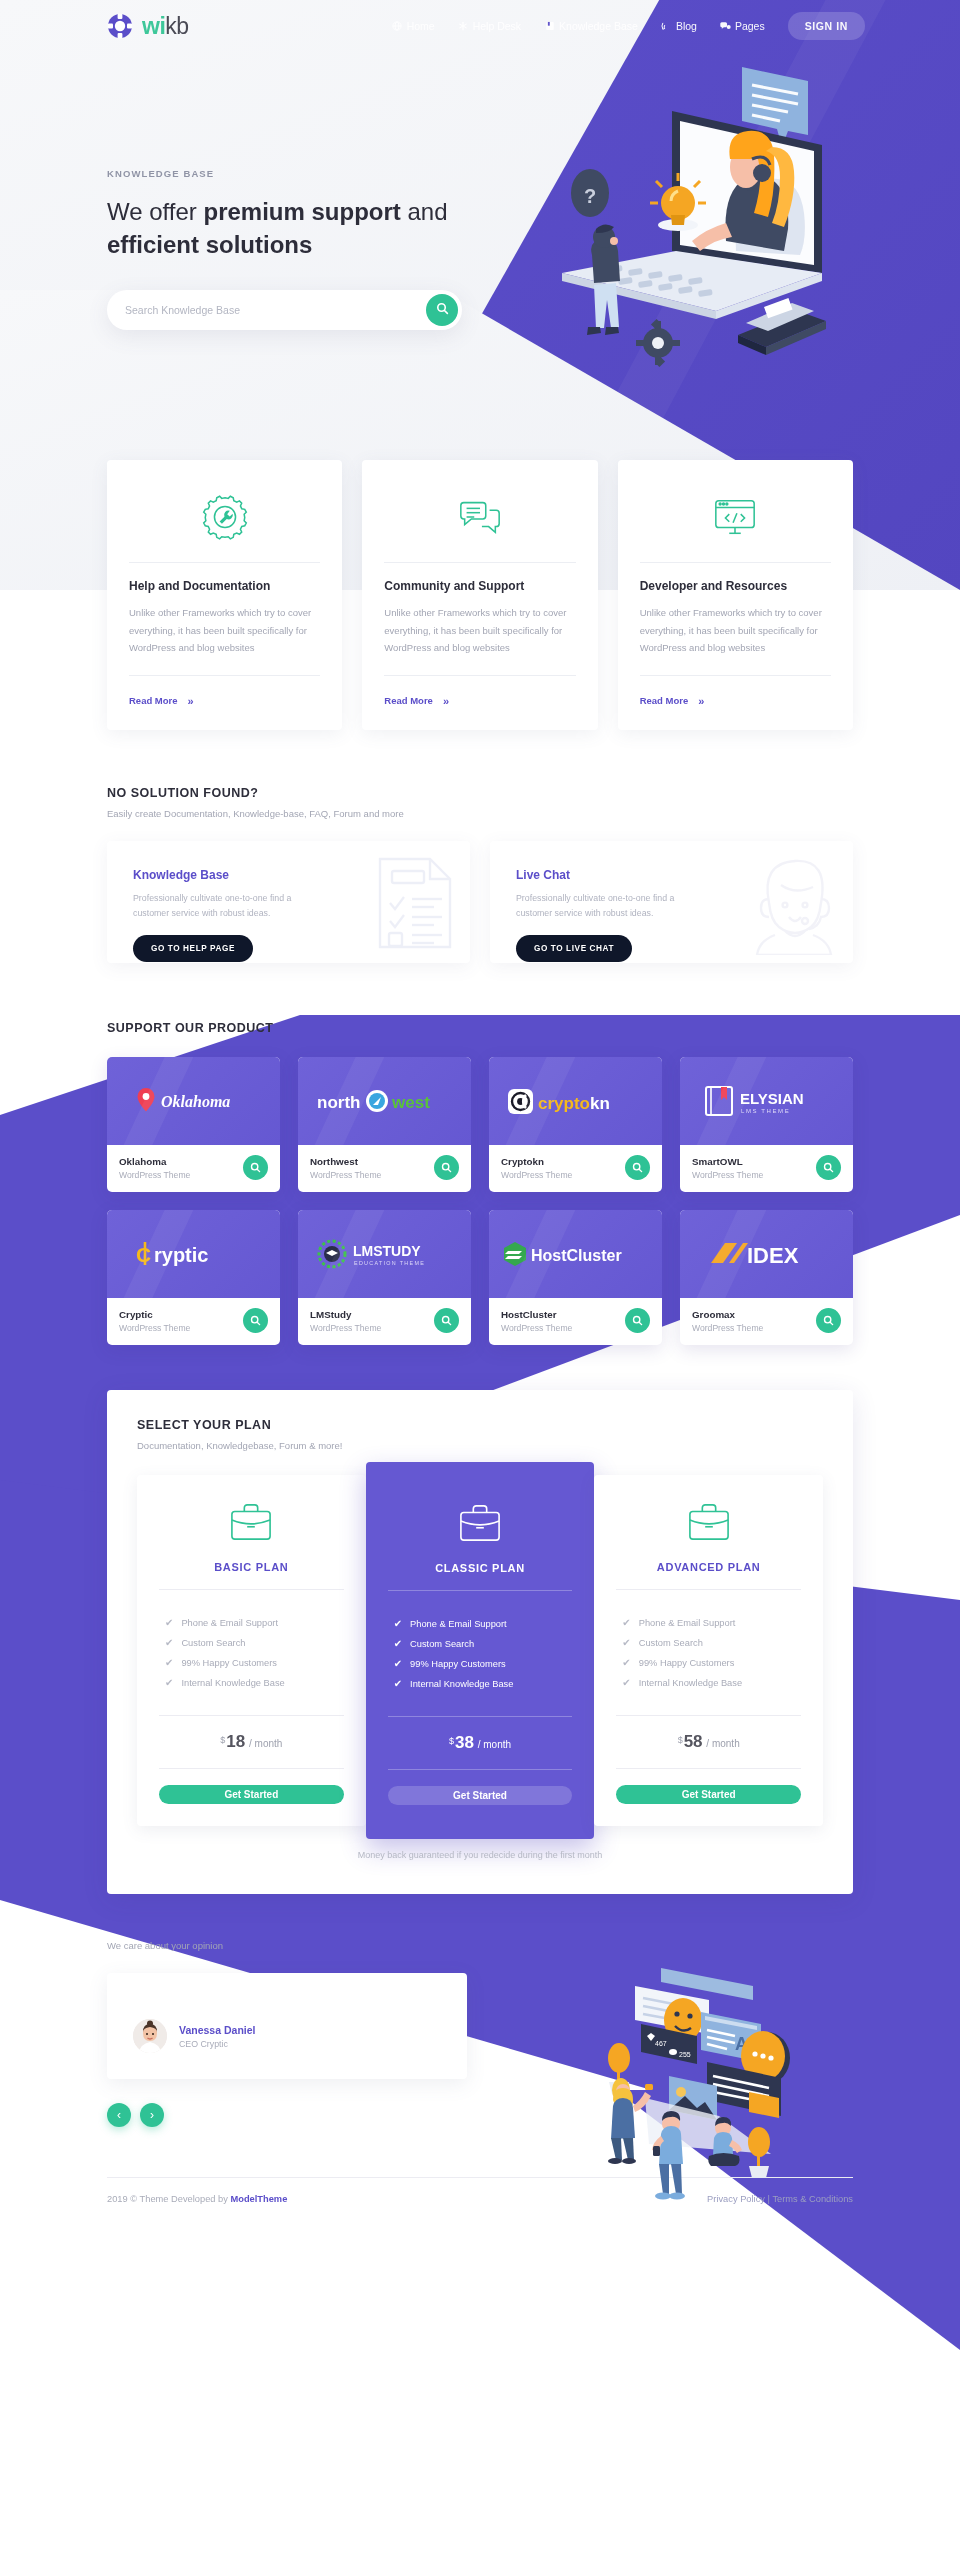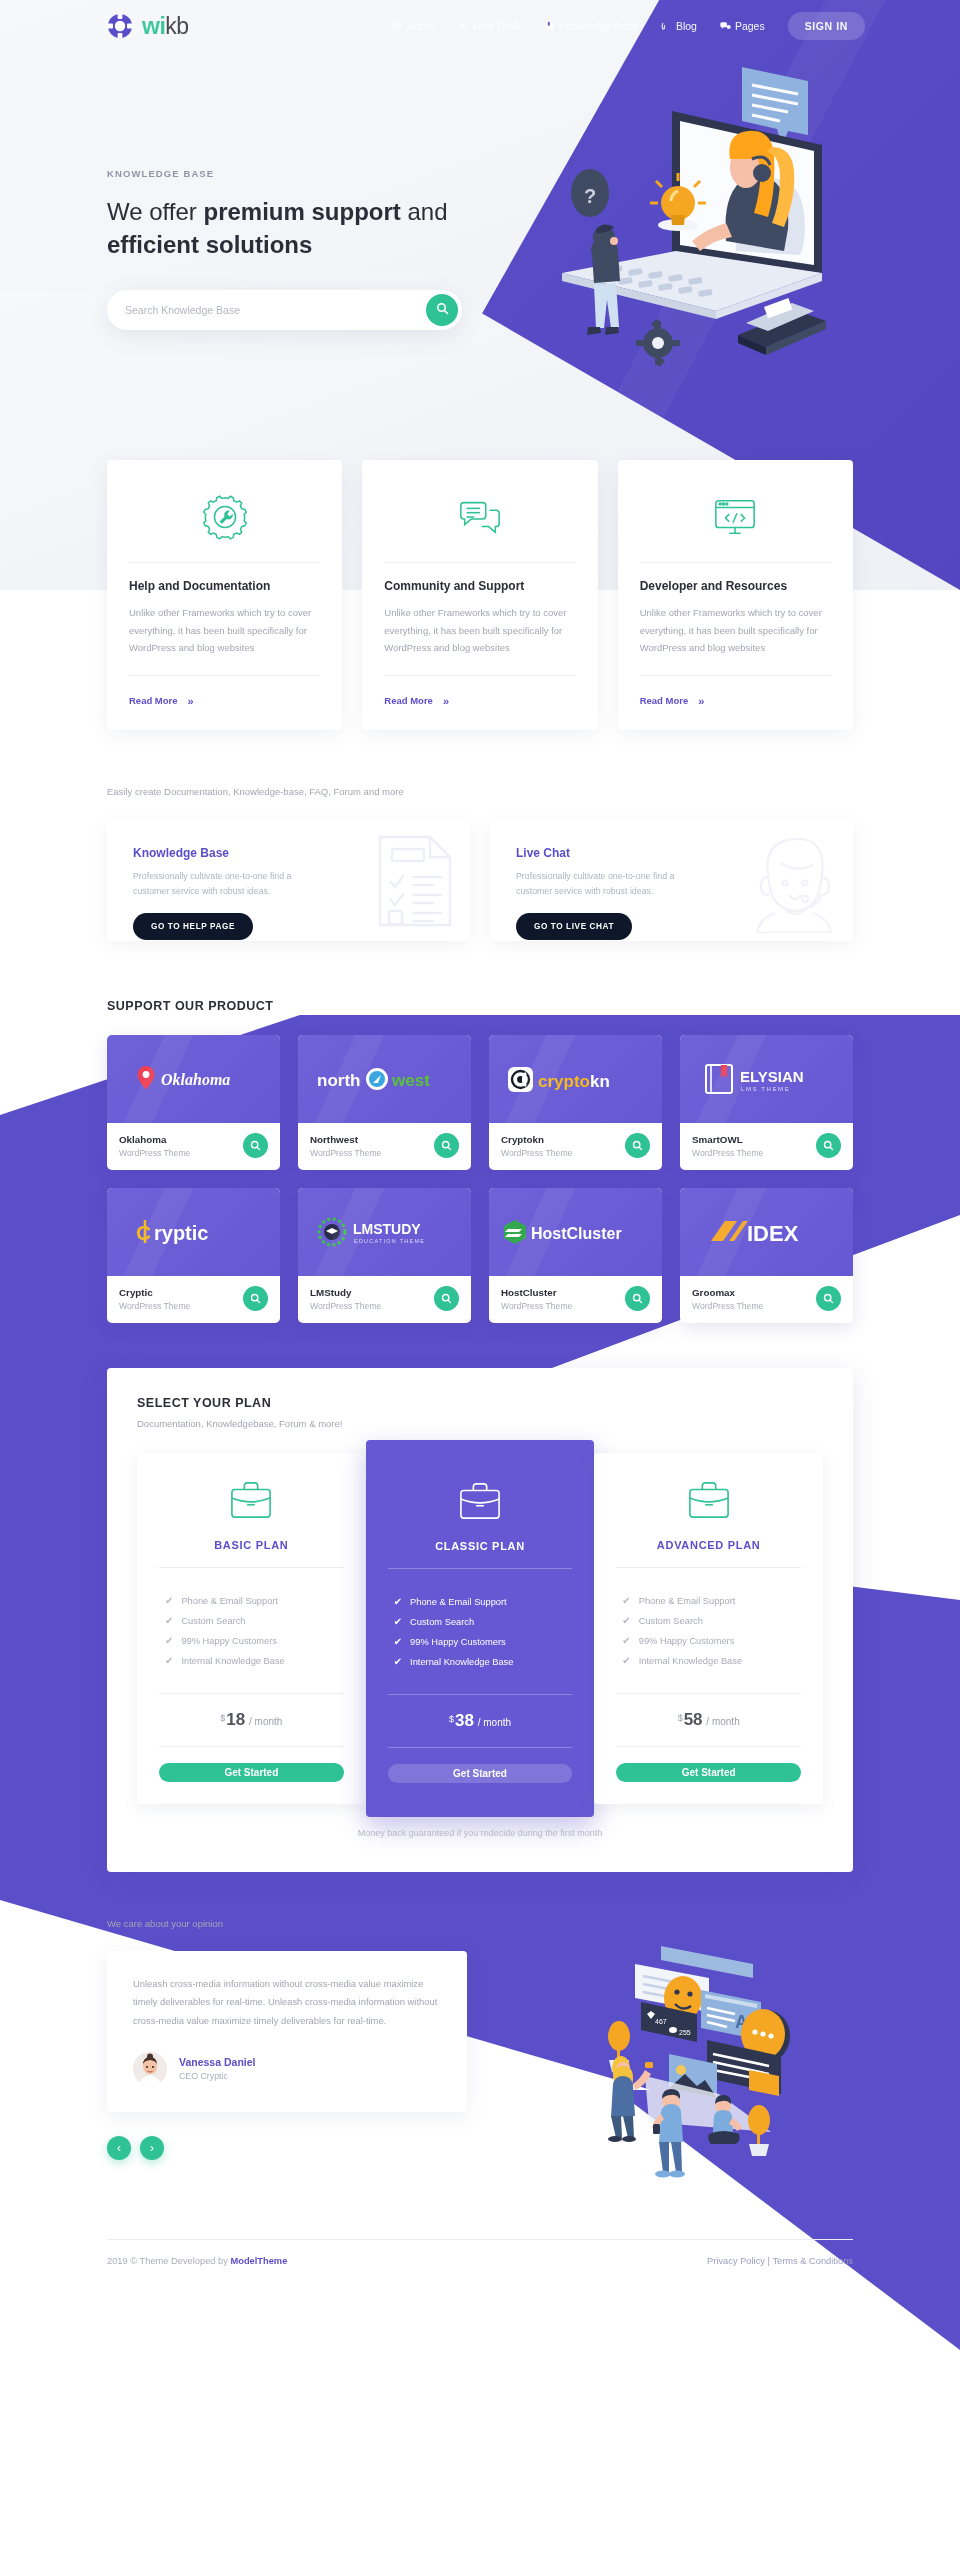--- a/index.html
+++ b/index.html
@@ -252,21 +252,21 @@
   .bg-purple-3 {
     position:absolute; right:0; top:2090px; width:420px; height:260px;
     background:#5b4ec9;
     clip-path: polygon(100% 0, 100% 100%, 18% 0);
     z-index: 0;
   }
   .content-layer { position:relative; z-index: 3; }
 
   
   .footer {
-    width:746px; margin: 79px auto 0;
+    width:746px; margin: 50px auto 0;
     border-top: 1px solid #ececf2;
     padding-top: 16px; padding-bottom: 22px;
     display:flex; align-items:center; justify-content:space-between;
   }
   .footer .cp { font-size: 9.3px; color:#a9acb9; }
   .footer .cp b { color:#5b4ec9; }
   .footer .lnks { font-size: 9.3px; color:#9b9ec0; }
   .footer .lnks a { color:#9b9ec0; text-decoration:none; }
 </style>
 </head>
@@ -531,20 +531,21 @@
         <div class="divider2"></div>
         <a class="readmore" href="#">
           <span>Read More</span>
           <span class="chev">»</span>
         </a>
       </div>
     </section>
 
     <section class="section-wrap">
       <div class="sec-head">
+        <div class="sec-title">NO SOLUTION FOUND?</div>
         <div class="sec-sub">Easily create Documentation, Knowledge-base, FAQ, Forum and more</div>
       </div>
       <div class="nosol">
         <div class="nosol-card">
           <h4>Knowledge Base</h4>
           <p>Professionally cultivate one-to-one find a customer service with robust ideas.</p>
           <a class="pill-btn" href="#">GO TO HELP PAGE</a>
           <div class="nosol-art">
             <svg width="78" height="96" viewBox="0 0 78 96" fill="none" stroke="#d9dcef" stroke-width="2.4">
               <path d="M4 4 h50 l20 20 v68 h-70z"></path>
@@ -910,21 +911,20 @@
         </div>
 
       </div>
       <div class="guarantee">Money back guaranteed if you redecide during the first month</div>
     </section>
 
     <section class="testi-wrap">
       <div class="sec-sub">We care about your opinion</div>
 
       <div class="testi-card">
-        <p>Unleash cross-media information without cross-media value maximize timely deliverables for real-time. Unleash cross-media information without cross-media value maximize timely deliverables for real-time.</p>
         <div class="testi-person">
           <span class="avatar">
             <svg width="34" height="34" viewBox="0 0 34 34">
               <circle cx="17" cy="17" r="17" fill="#f0ebe8"></circle>
               <path d="M17 6 q7 0 7 8 q0 8 -7 8 q-7 0 -7 -8 q0 -8 7 -8z" fill="#f2c3a6"></path>
               <path d="M10 13 q0 -8 7 -8 q7 0 7 8 q0 -4 -7 -5 q-7 1 -7 5z" fill="#4a3429"></path>
               <circle cx="17" cy="4.5" r="3" fill="#4a3429"></circle>
               <path d="M6 34 q1 -9 11 -11 q10 2 11 11z" fill="#fff"></path>
               <circle cx="14" cy="15" r="1.1" fill="#3b2a20"></circle>
                 <circle cx="20" cy="15" r="1.1" fill="#3b2a20"></circle>

